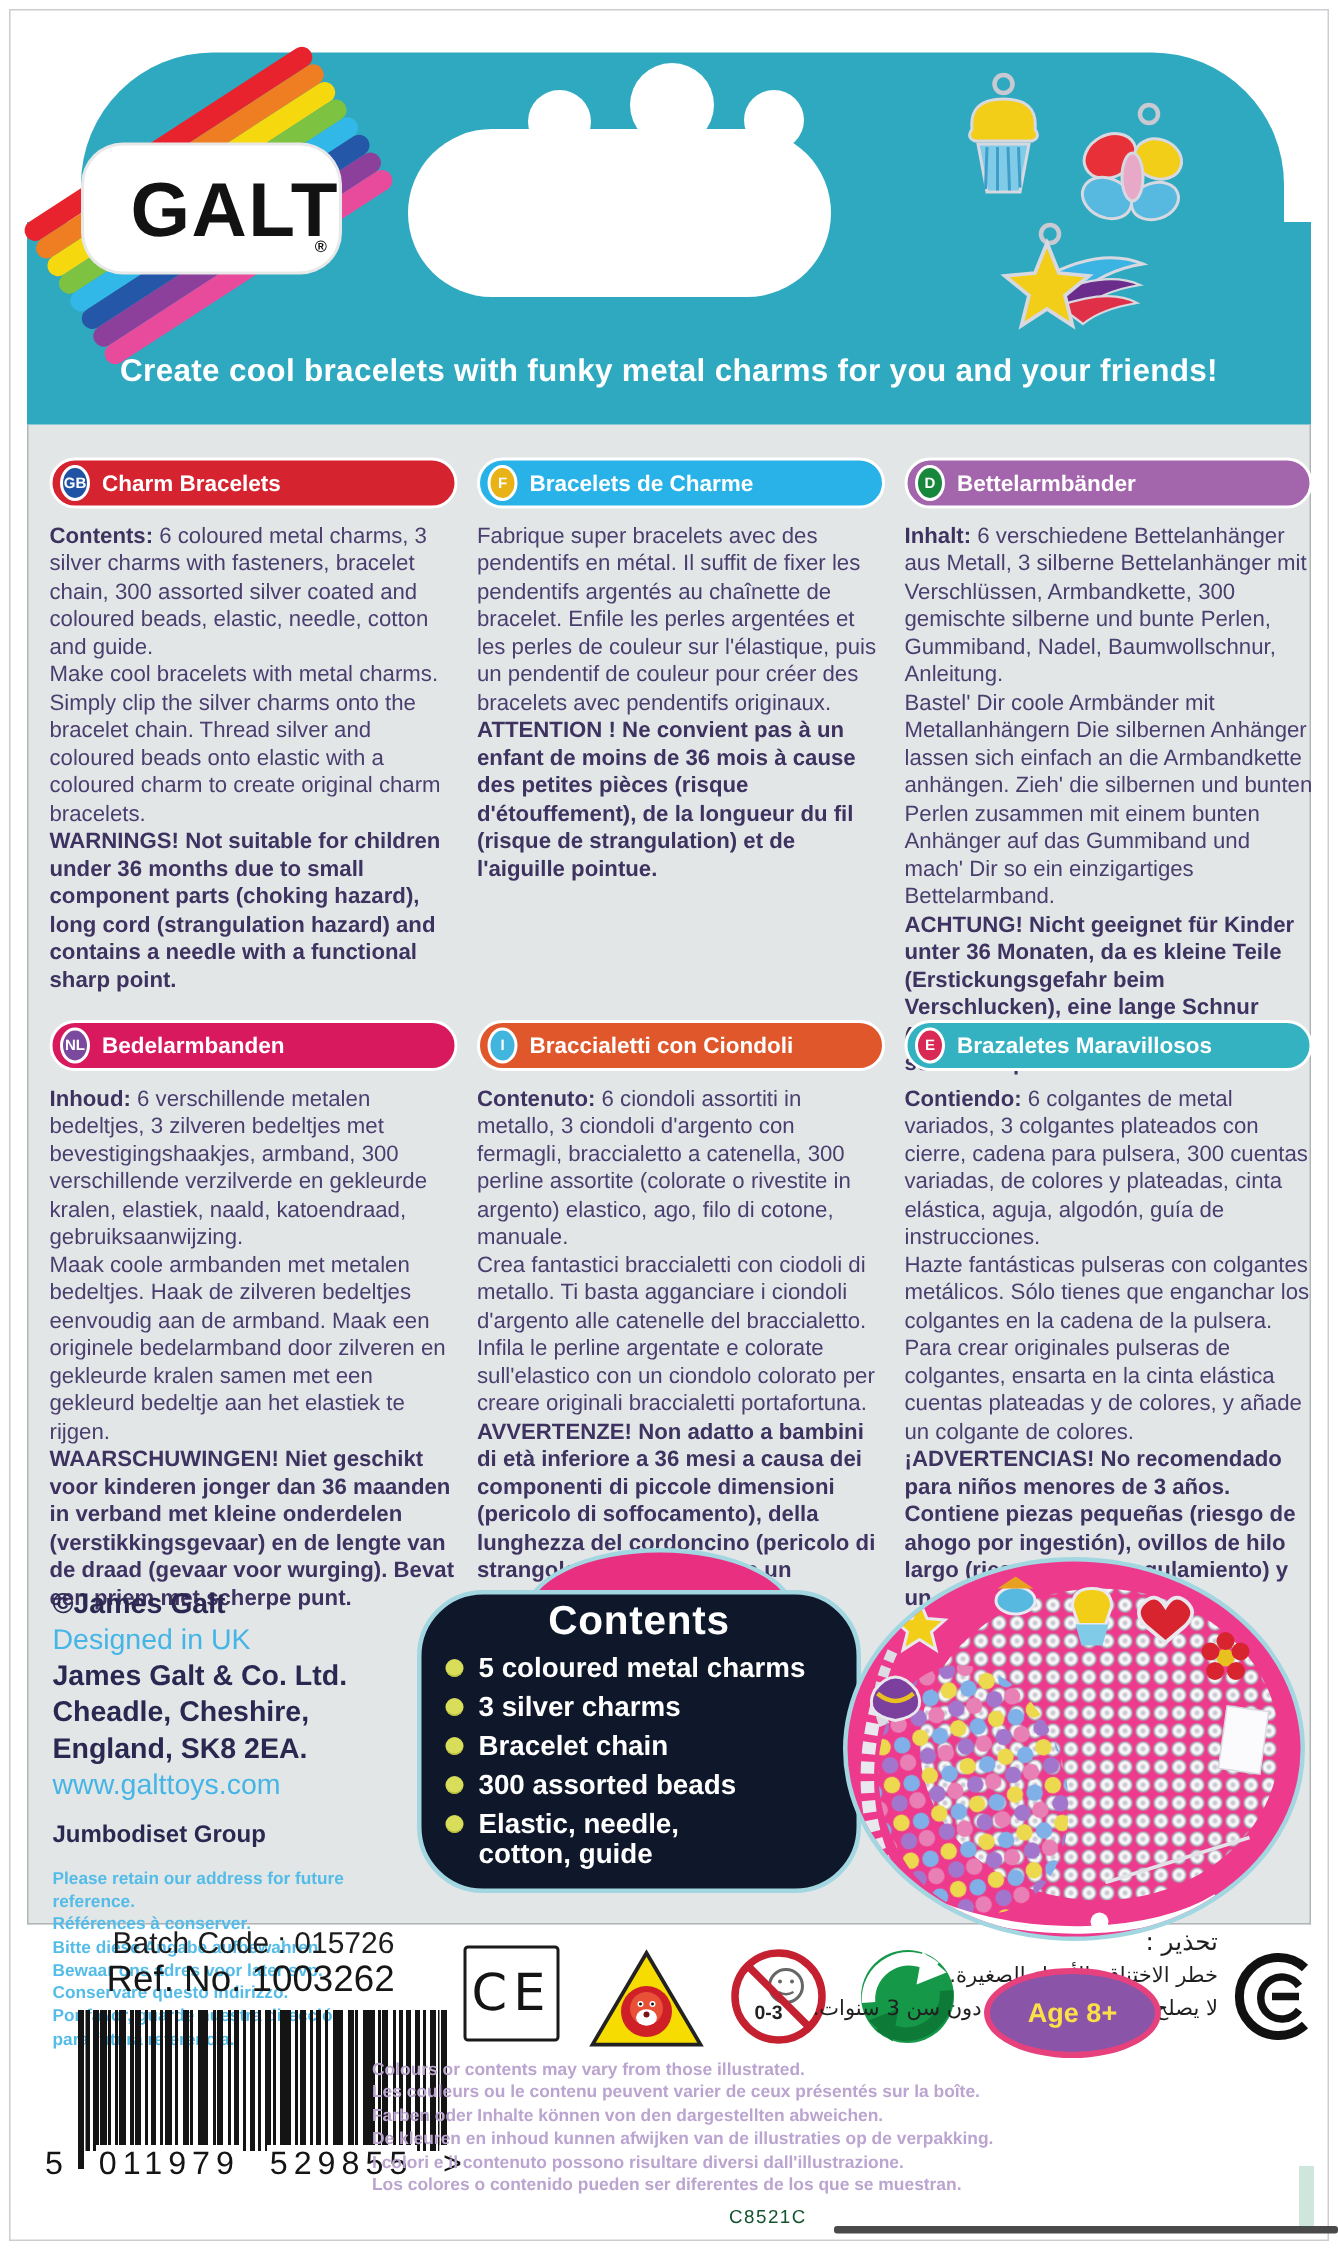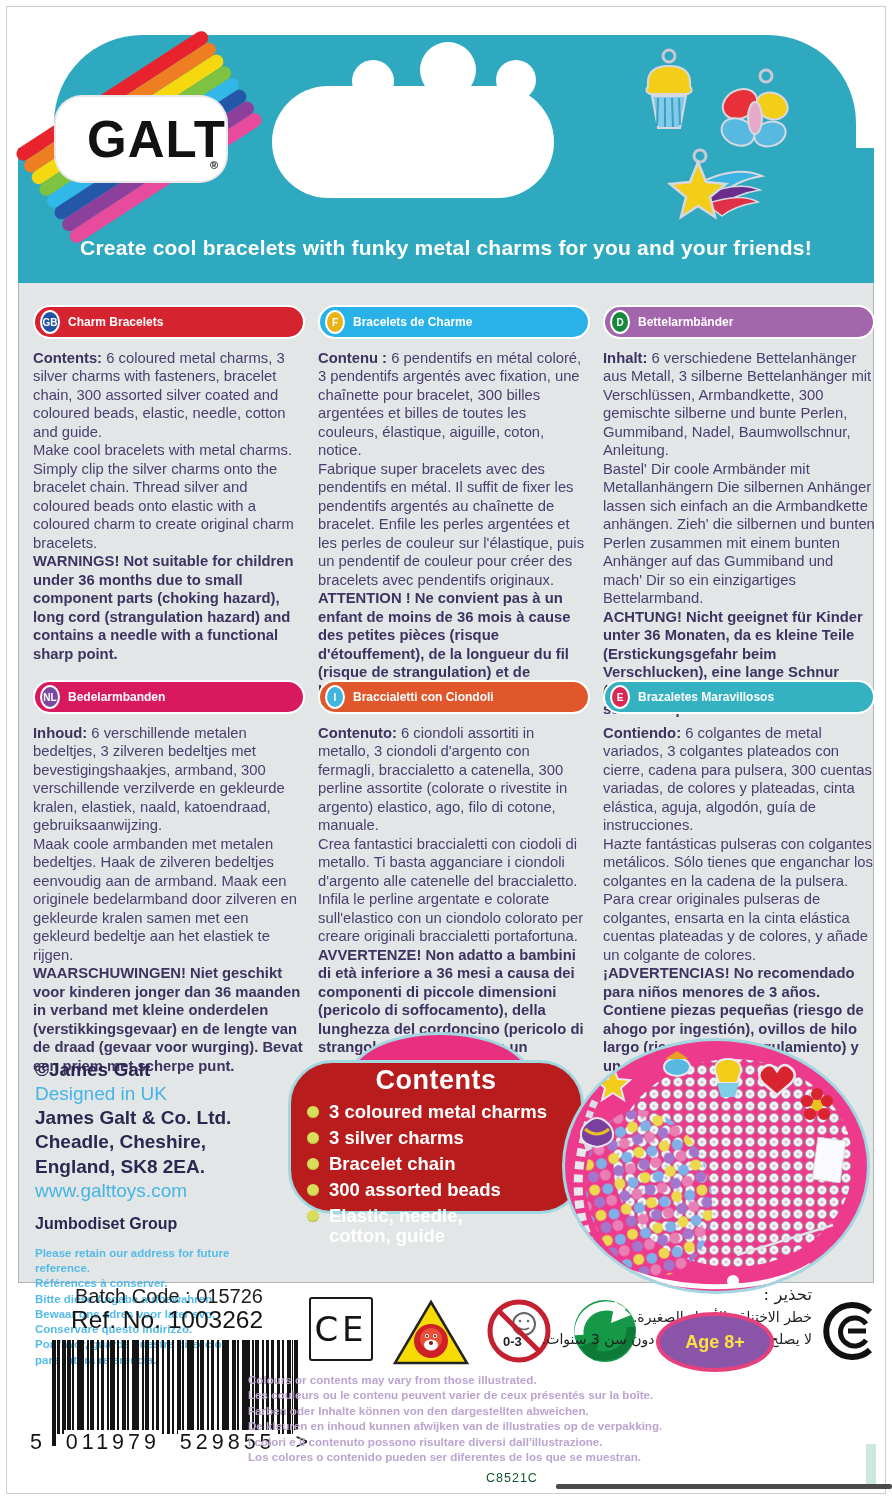--- a/index.html
+++ b/index.html
@@ -30,38 +30,38 @@
   .charm{position:absolute;}
 
   
   .panel{position:absolute;left:18px;top:283px;width:856px;height:1000px;background:#e2e6e7;
          border:1px solid #b0b5b7;border-top:none;box-sizing:border-box;}
   .col{position:absolute;width:272px;}
   .section-pill{height:34px;border-radius:18px;border:2px solid #fff;display:flex;align-items:center;
                 gap:8px;padding-left:5px;box-sizing:border-box;}
   .badge{width:20px;height:24px;border-radius:50%;border:2px solid #fff;color:#fff;font-size:10px;
          font-weight:bold;display:flex;align-items:center;justify-content:center;flex:none;box-sizing:border-box;}
-  .pill-label{color:#fff;font-size:12px;font-weight:bold;white-space:nowrap;text-align:center;}
+  .pill-label{color:#fff;font-size:15px;font-weight:bold;white-space:nowrap;text-align:center;}
   .sect-text{margin-top:10px;font-size:14.8px;line-height:1.25;color:#4a3e6e;}
   .sect-text p{margin:0;}
   .sect-text b{color:#3e3360;}
   .sect-text b:not(:empty)::after{content:" ";}
   .sect-text p.warn{font-weight:bold;color:#3e3360;}
 
   
   .address{position:absolute;left:35px;top:1058px;width:250px;}
   .address .navy{color:#2c2750;font-weight:bold;font-size:19px;line-height:1.27;}
   .address .blue{color:#45b5e6;font-weight:normal;font-size:19px;line-height:1.27;}
   .address .group{color:#2c2750;font-weight:bold;font-size:16px;margin-top:12px;}
   .retain{margin-top:13px;font-size:11.5px;line-height:1.33;color:#55bce8;font-weight:bold;}
 
   
   .contents-bump{position:absolute;left:349px;top:1032px;width:176px;height:84px;border-radius:50%;
                  background:#e82f80;border:3px solid #a2d7e2;}
-  .contents-box{position:absolute;left:288px;top:1060px;width:296px;height:154px;background:#b91c1c;
+  .contents-box{position:absolute;left:278px;top:1060px;width:296px;height:202px;background:#0f172a;
                 border:3px solid #a2d7e2;border-radius:44px;box-sizing:border-box;}
   .contents-title{text-align:center;color:#fff;font-size:27px;font-weight:bold;margin-top:2px;
                   letter-spacing:.5px;}
   .contents-list{margin-top:6px;padding:0 10px 0 16px;}
   .contents-item{display:flex;gap:10px;margin-bottom:6px;color:#fff;font-size:18.5px;font-weight:bold;
                  line-height:1.08;}
   .contents-item .dot{width:12px;height:12px;border-radius:50%;background:#d8dd5a;flex:none;margin-top:4px;
                       box-shadow:inset 0 -1px 0 #b8bd3e;}
 
   
@@ -163,21 +163,20 @@
         <p><span>Make cool bracelets with metal charms. Simply clip the silver charms onto the bracelet chain. Thread silver and coloured beads onto elastic with a coloured charm to create original charm bracelets.</span></p>
         <p class="warn"><b>WARNINGS!</b><span>Not suitable for children under 36 months due to small component parts (choking hazard), long cord (strangulation hazard) and contains a needle with a functional sharp point.</span></p>
       </div>
     </div>
     <div class="col" style="left:299px;top:22px">
       <div class="section-pill" style="background: rgb(41, 178, 232);">
         <span class="badge" style="background: rgb(233, 178, 23);">F</span>
         <span class="pill-label">Bracelets de Charme</span>
       </div>
       <div class="sect-text">
-        <p><b>Contenu :</b><span>6 pendentifs en métal coloré, 3 pendentifs argentés avec fixation, une chaînette pour bracelet, 300 billes argentées et billes de toutes les couleurs, élastique, aiguille, coton, notice.</span></p>
         <p><span>Fabrique super bracelets avec des pendentifs en métal. Il suffit de fixer les pendentifs argentés au chaînette de bracelet. Enfile les perles argentées et les perles de couleur sur l'élastique, puis un pendentif de couleur pour créer des bracelets avec pendentifs originaux.</span></p>
         <p class="warn"><b>ATTENTION !</b><span>Ne convient pas à un enfant de moins de 36 mois à cause des petites pièces (risque d'étouffement), de la longueur du fil (risque de strangulation) et de l'aiguille pointue.</span></p>
       </div>
     </div>
     <div class="col" style="left:584px;top:22px">
       <div class="section-pill" style="background: rgb(163, 101, 171);">
         <span class="badge" style="background: rgb(23, 135, 59);">D</span>
         <span class="pill-label">Bettelarmbänder</span>
       </div>
       <div class="sect-text">
@@ -240,21 +239,21 @@
       <div>para futura referencia.</div>
     </div>
   </div>
 
   <div class="contents-bump"></div>
   <div class="contents-box">
     <div class="contents-title">Contents</div>
     <div class="contents-list">
       <div class="contents-item">
           <span class="dot"></span>
-          <span>3 coloured metal charms</span>
+          <span>5 coloured metal charms</span>
         </div>
       <div class="contents-item">
           <span class="dot"></span>
           <span>3 silver charms</span>
         </div>
       <div class="contents-item">
           <span class="dot"></span>
           <span>Bracelet chain</span>
         </div>
       <div class="contents-item">

